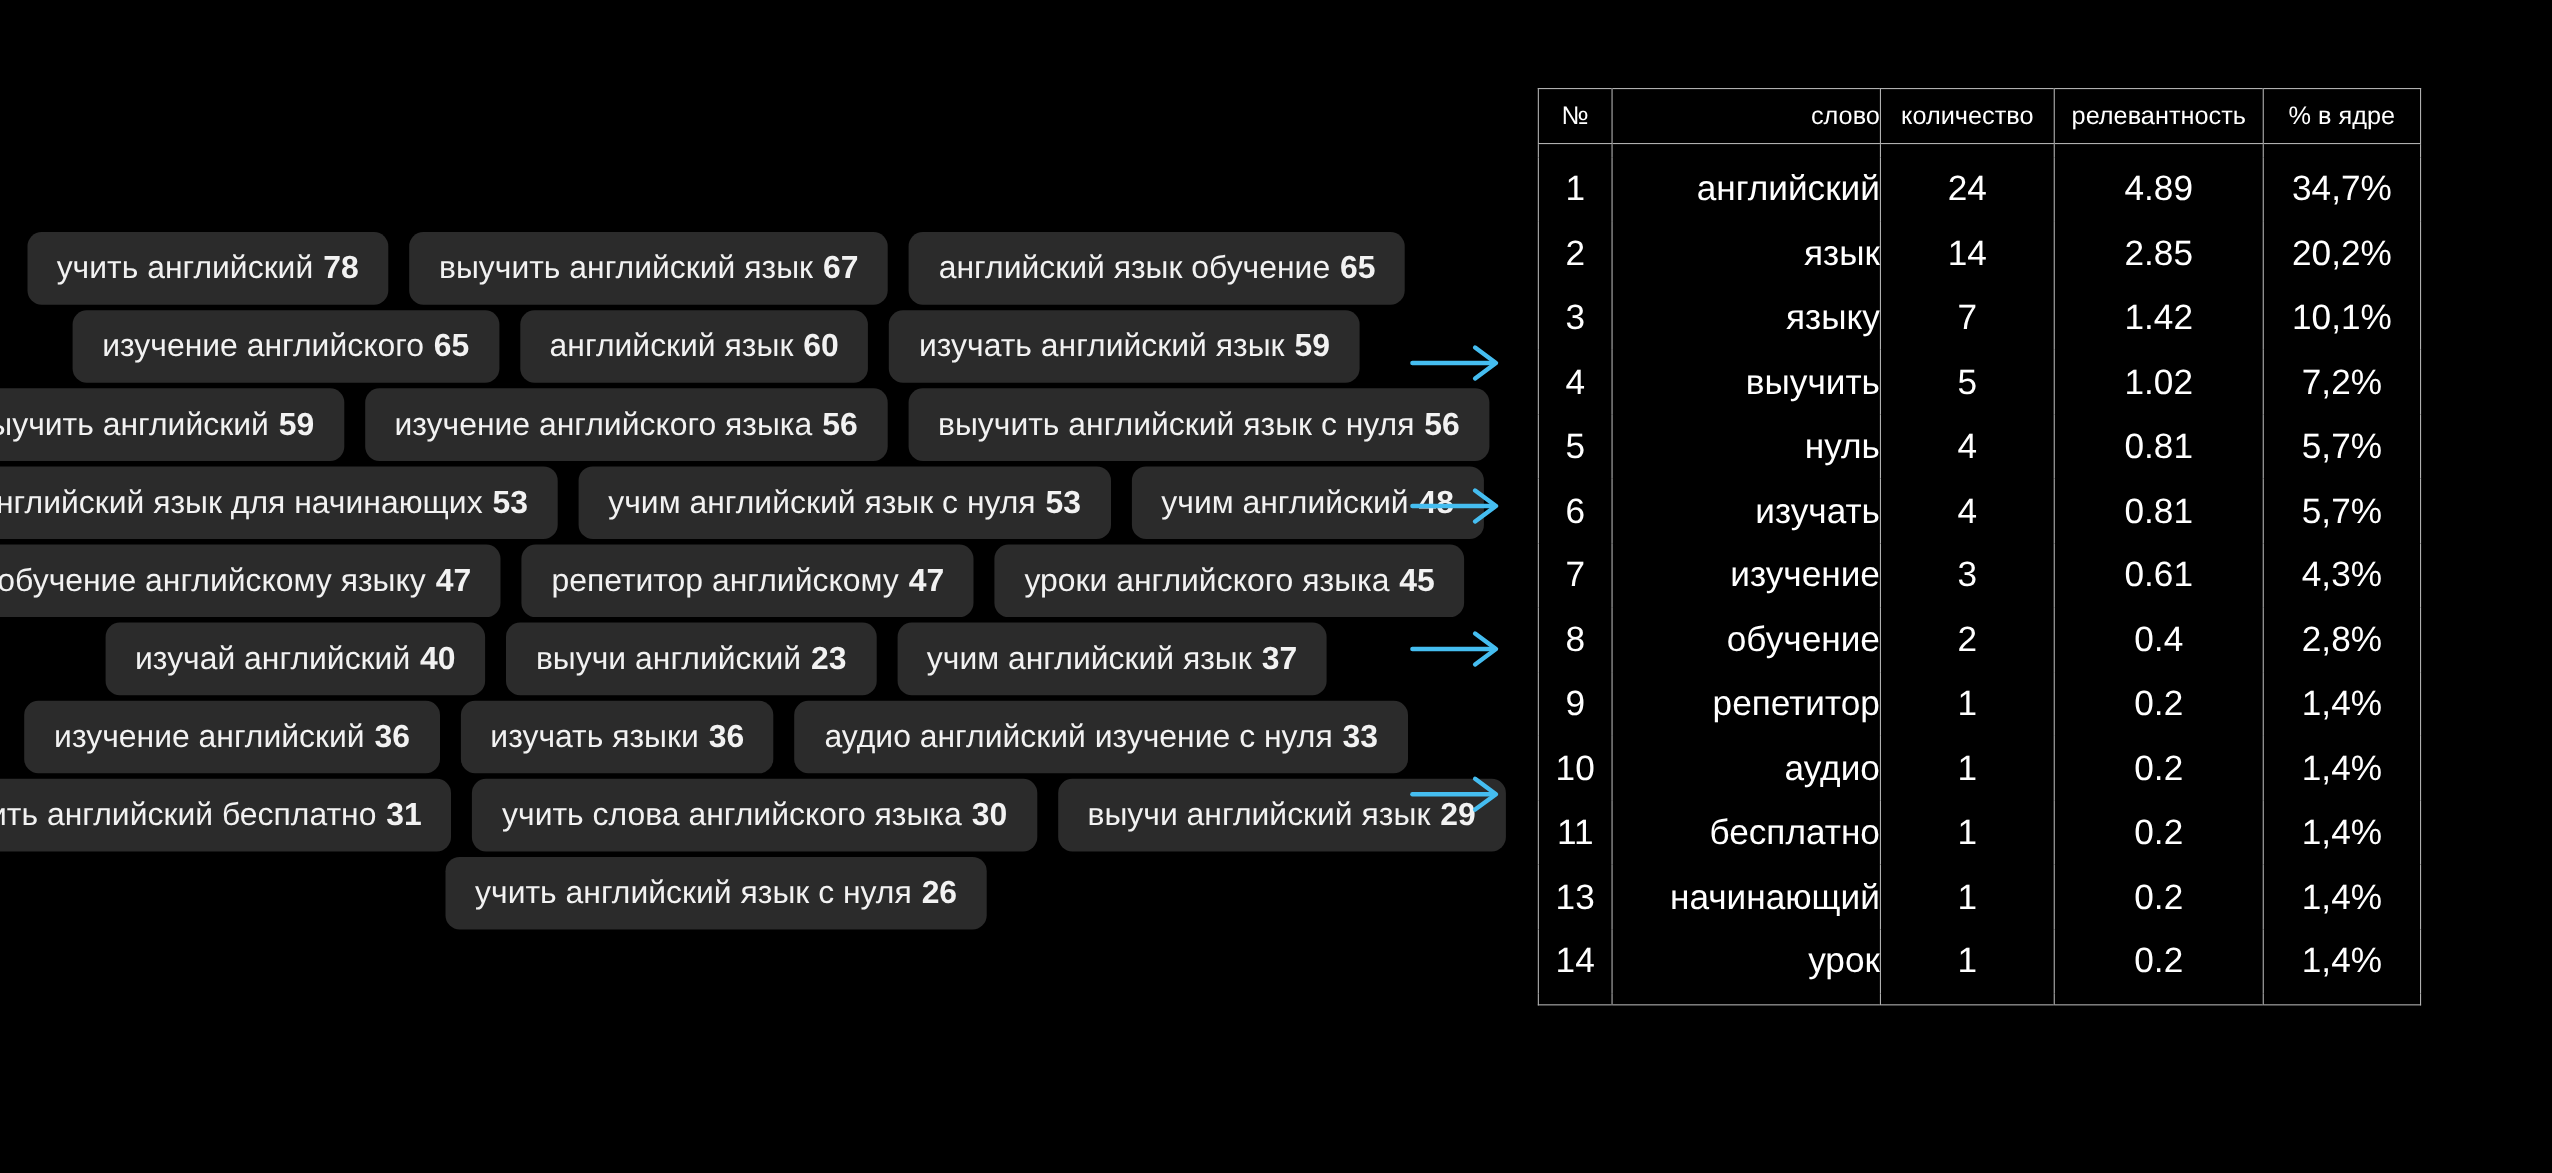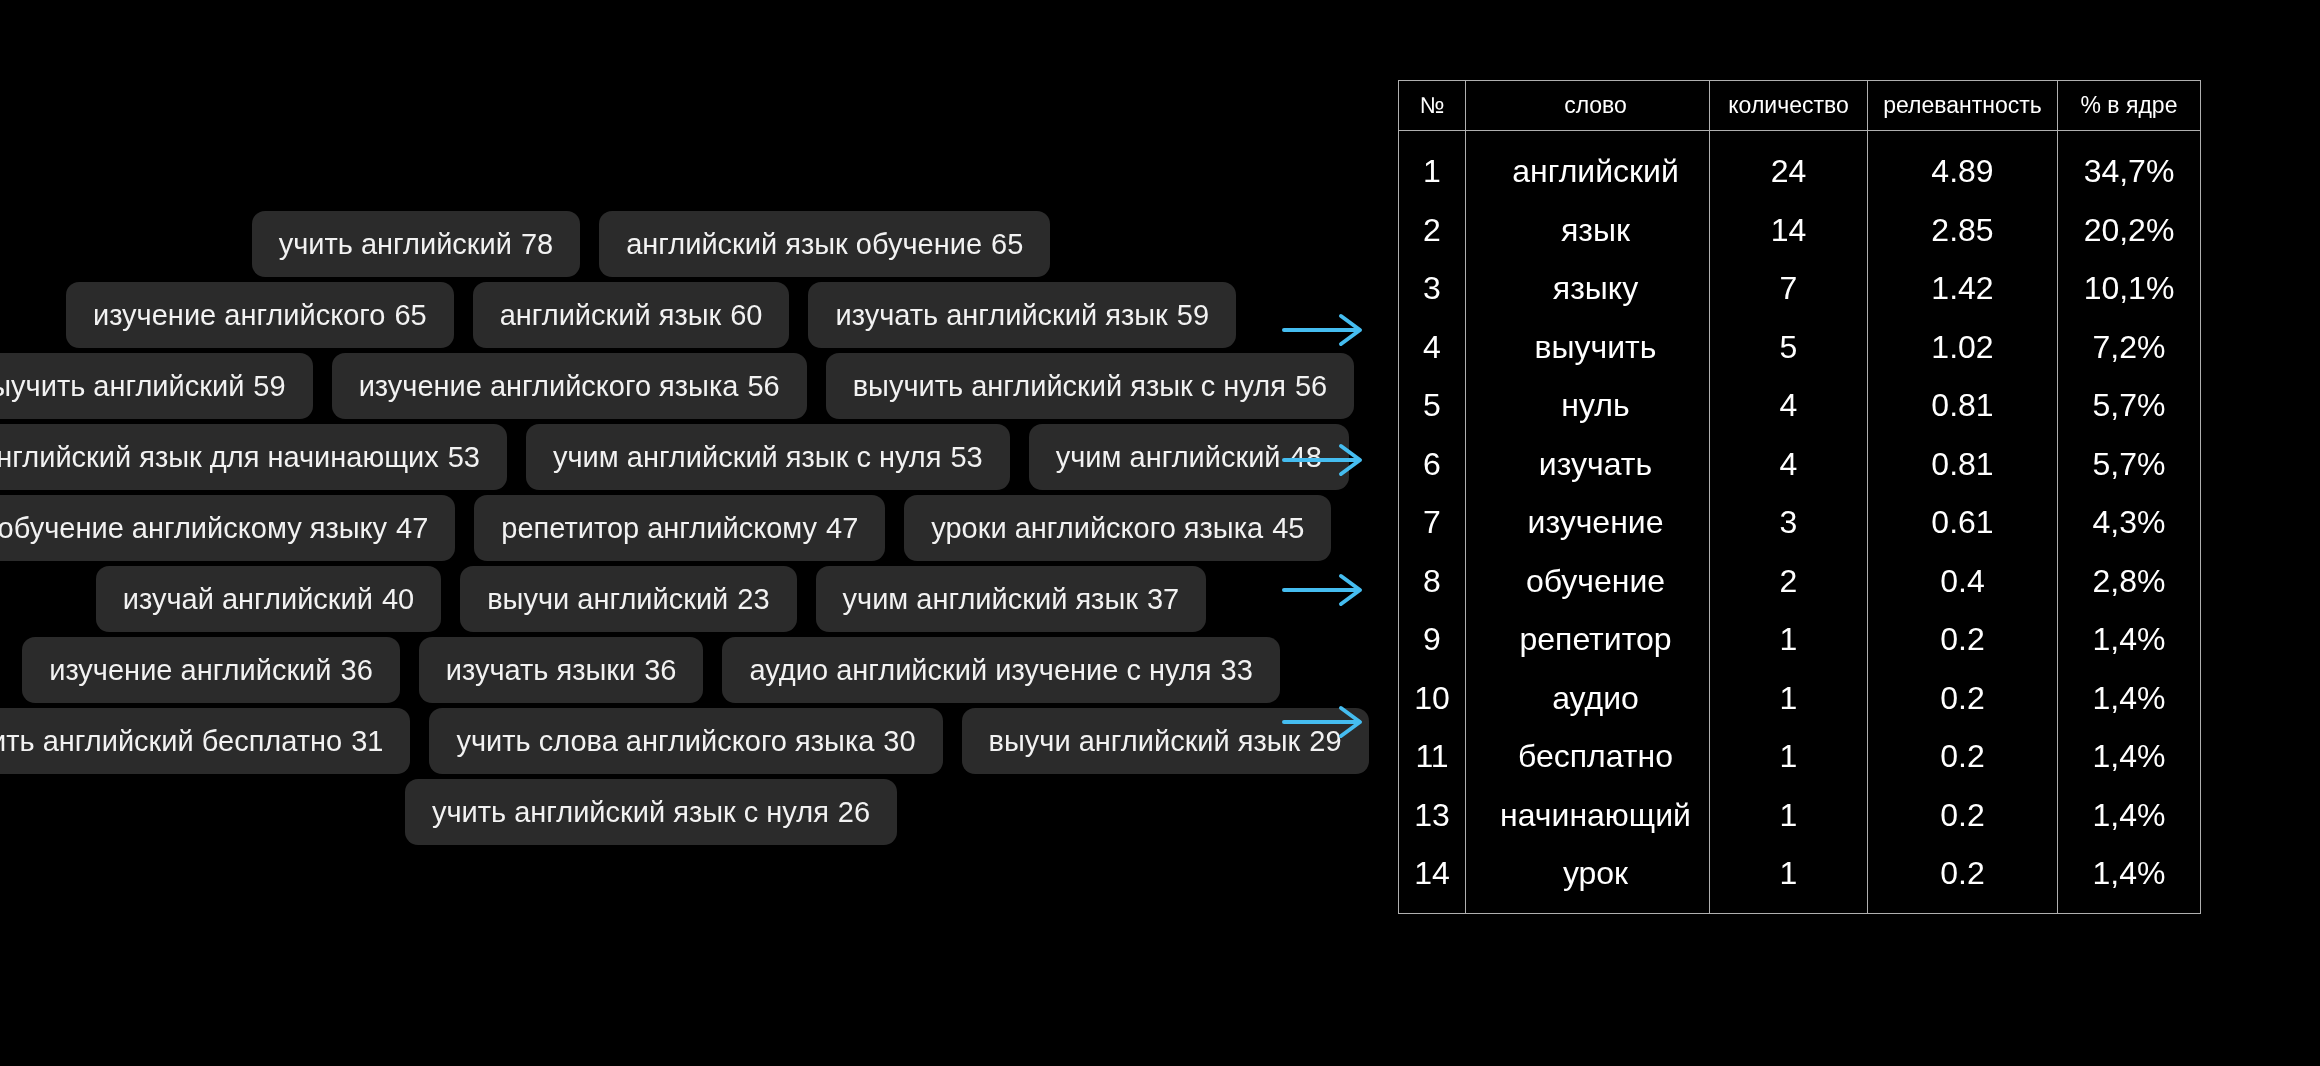--- a/index.html
+++ b/index.html
@@ -35,21 +35,21 @@
     display: flex;
     align-items: center;
     padding: 0 27px;
     background: var(--tag-bg, #2B2B2B);
     border-radius: 13px;
     color: var(--tag-text, #F2F2F2);
     font-size: 29px;
     line-height: 1;
     white-space: nowrap;
   }
-  .pill-num { margin-left: 9px; }
+  .pill-num { margin-left: 9px; font-weight: bold; }
 
   
   .arrow { position: absolute; left: 1281px; width: 84px; height: 34px; }
   .a1 { top: 313px; }
   .a2 { top: 443px; }
   .a3 { top: 573px; }
   .a4 { top: 705px; }
   .arrow-line, .arrow-head {
     stroke: var(--arrow, #45BDF0);
     stroke-width: 4;
@@ -84,32 +84,36 @@
   .tbl th:first-child, .tbl td:first-child { border-left: none; }
   .tbl thead th {
     height: 49px;
     font-size: 23px;
     border-bottom: 1px solid var(--table-border, #B0B0B0);
   }
   .tbl tbody tr:not(.spacer) td {
     height: 58.5px;
     font-size: 32px;
   }
-  .tbl th.c1, .tbl td.c1 { text-align: center; padding-left: 16px; }
+  .tbl th.c1, .tbl td.c1 { text-align: right; padding-left: 16px; }
 </style>
 </head>
 <body>
 
 <div>
 
   <div id="cloud">
       <div class="cloud-row">
         <div class="pill">
           <span class="pill-label">учить английский</span>
           <span class="pill-num">78</span>
+        </div>
+        <div class="pill">
+          <span class="pill-label">выучить английский язык</span>
+          <span class="pill-num">67</span>
         </div>
         <div class="pill">
           <span class="pill-label">английский язык обучение</span>
           <span class="pill-num">65</span>
         </div>
       </div>
       <div class="cloud-row">
         <div class="pill">
           <span class="pill-label">изучение английского</span>
           <span class="pill-num">65</span>

